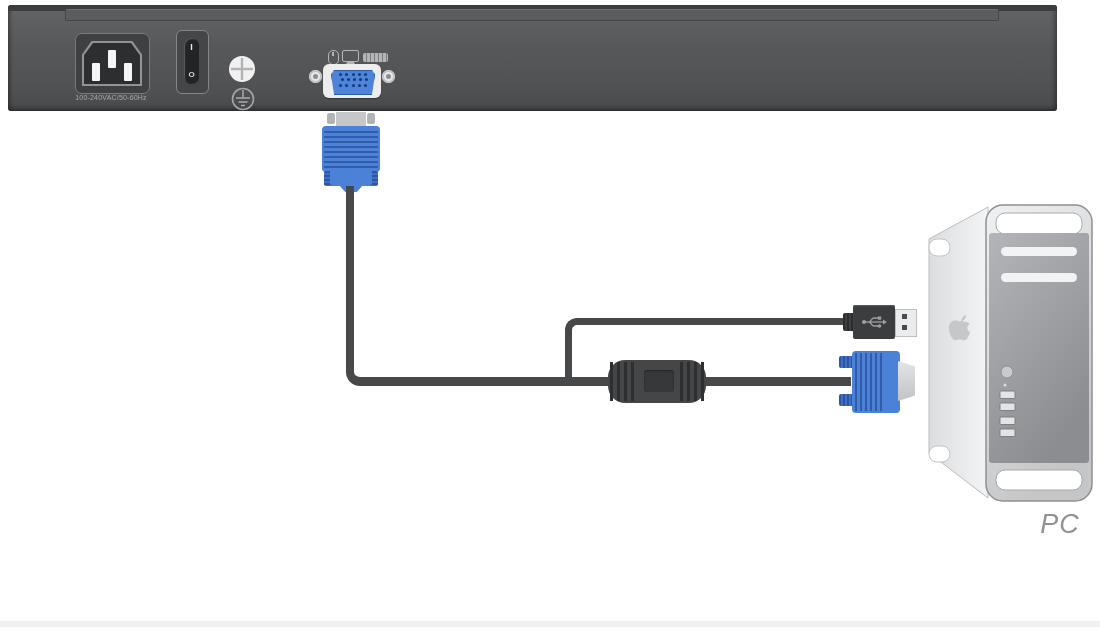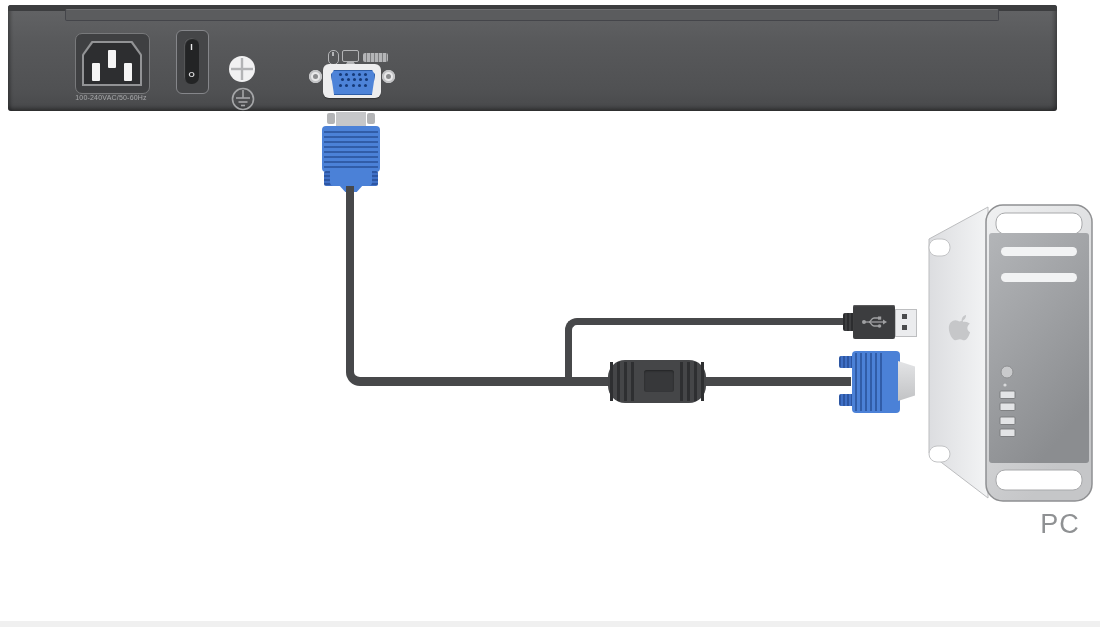--- a/index.html
+++ b/index.html
@@ -85,21 +85,21 @@
   .usb-tip{left:895px;top:309px;width:20px;height:26px;background:#ebecee;border:1px solid #bdbec0;}
   .usb-hole{left:6px;width:5px;height:5px;background:#4a4b4d;}
 
   
   .vga-pc-tab{left:839px;width:15px;height:12px;border-radius:2px;background:#4070c6;
       background-image:repeating-linear-gradient(90deg,rgba(17,48,110,.4) 0 2px,transparent 2px 4px);}
   .vga-pc-body{left:852px;top:351px;width:48px;height:62px;border-radius:4px;}
   .vga-pc-tip{left:898px;top:361px;width:17px;height:40px;background:linear-gradient(180deg,#e3e4e6,#c2c3c5);
       clip-path:polygon(0 0,100% 14%,100% 86%,0 100%);}
 
-  .pc-label{left:1030px;top:509px;width:60px;text-align:center;font-size:27px;color:#8f9193;letter-spacing:1px;}
+  .pc-label{left:1030px;top:509px;width:60px;text-align:center;font-size:27px;color:#8f9193;letter-spacing:1px;font-style:italic;}
   .bottom-strip{left:0;top:621px;width:1100px;height:6px;background:#f0f0f0;}
 </style>
 </head>
 <body>
 
 <div id="stage">
 
   <div class="abs panel"></div>
   <div class="abs panel-topbar"></div>
   <div class="abs panel-lip"></div>

